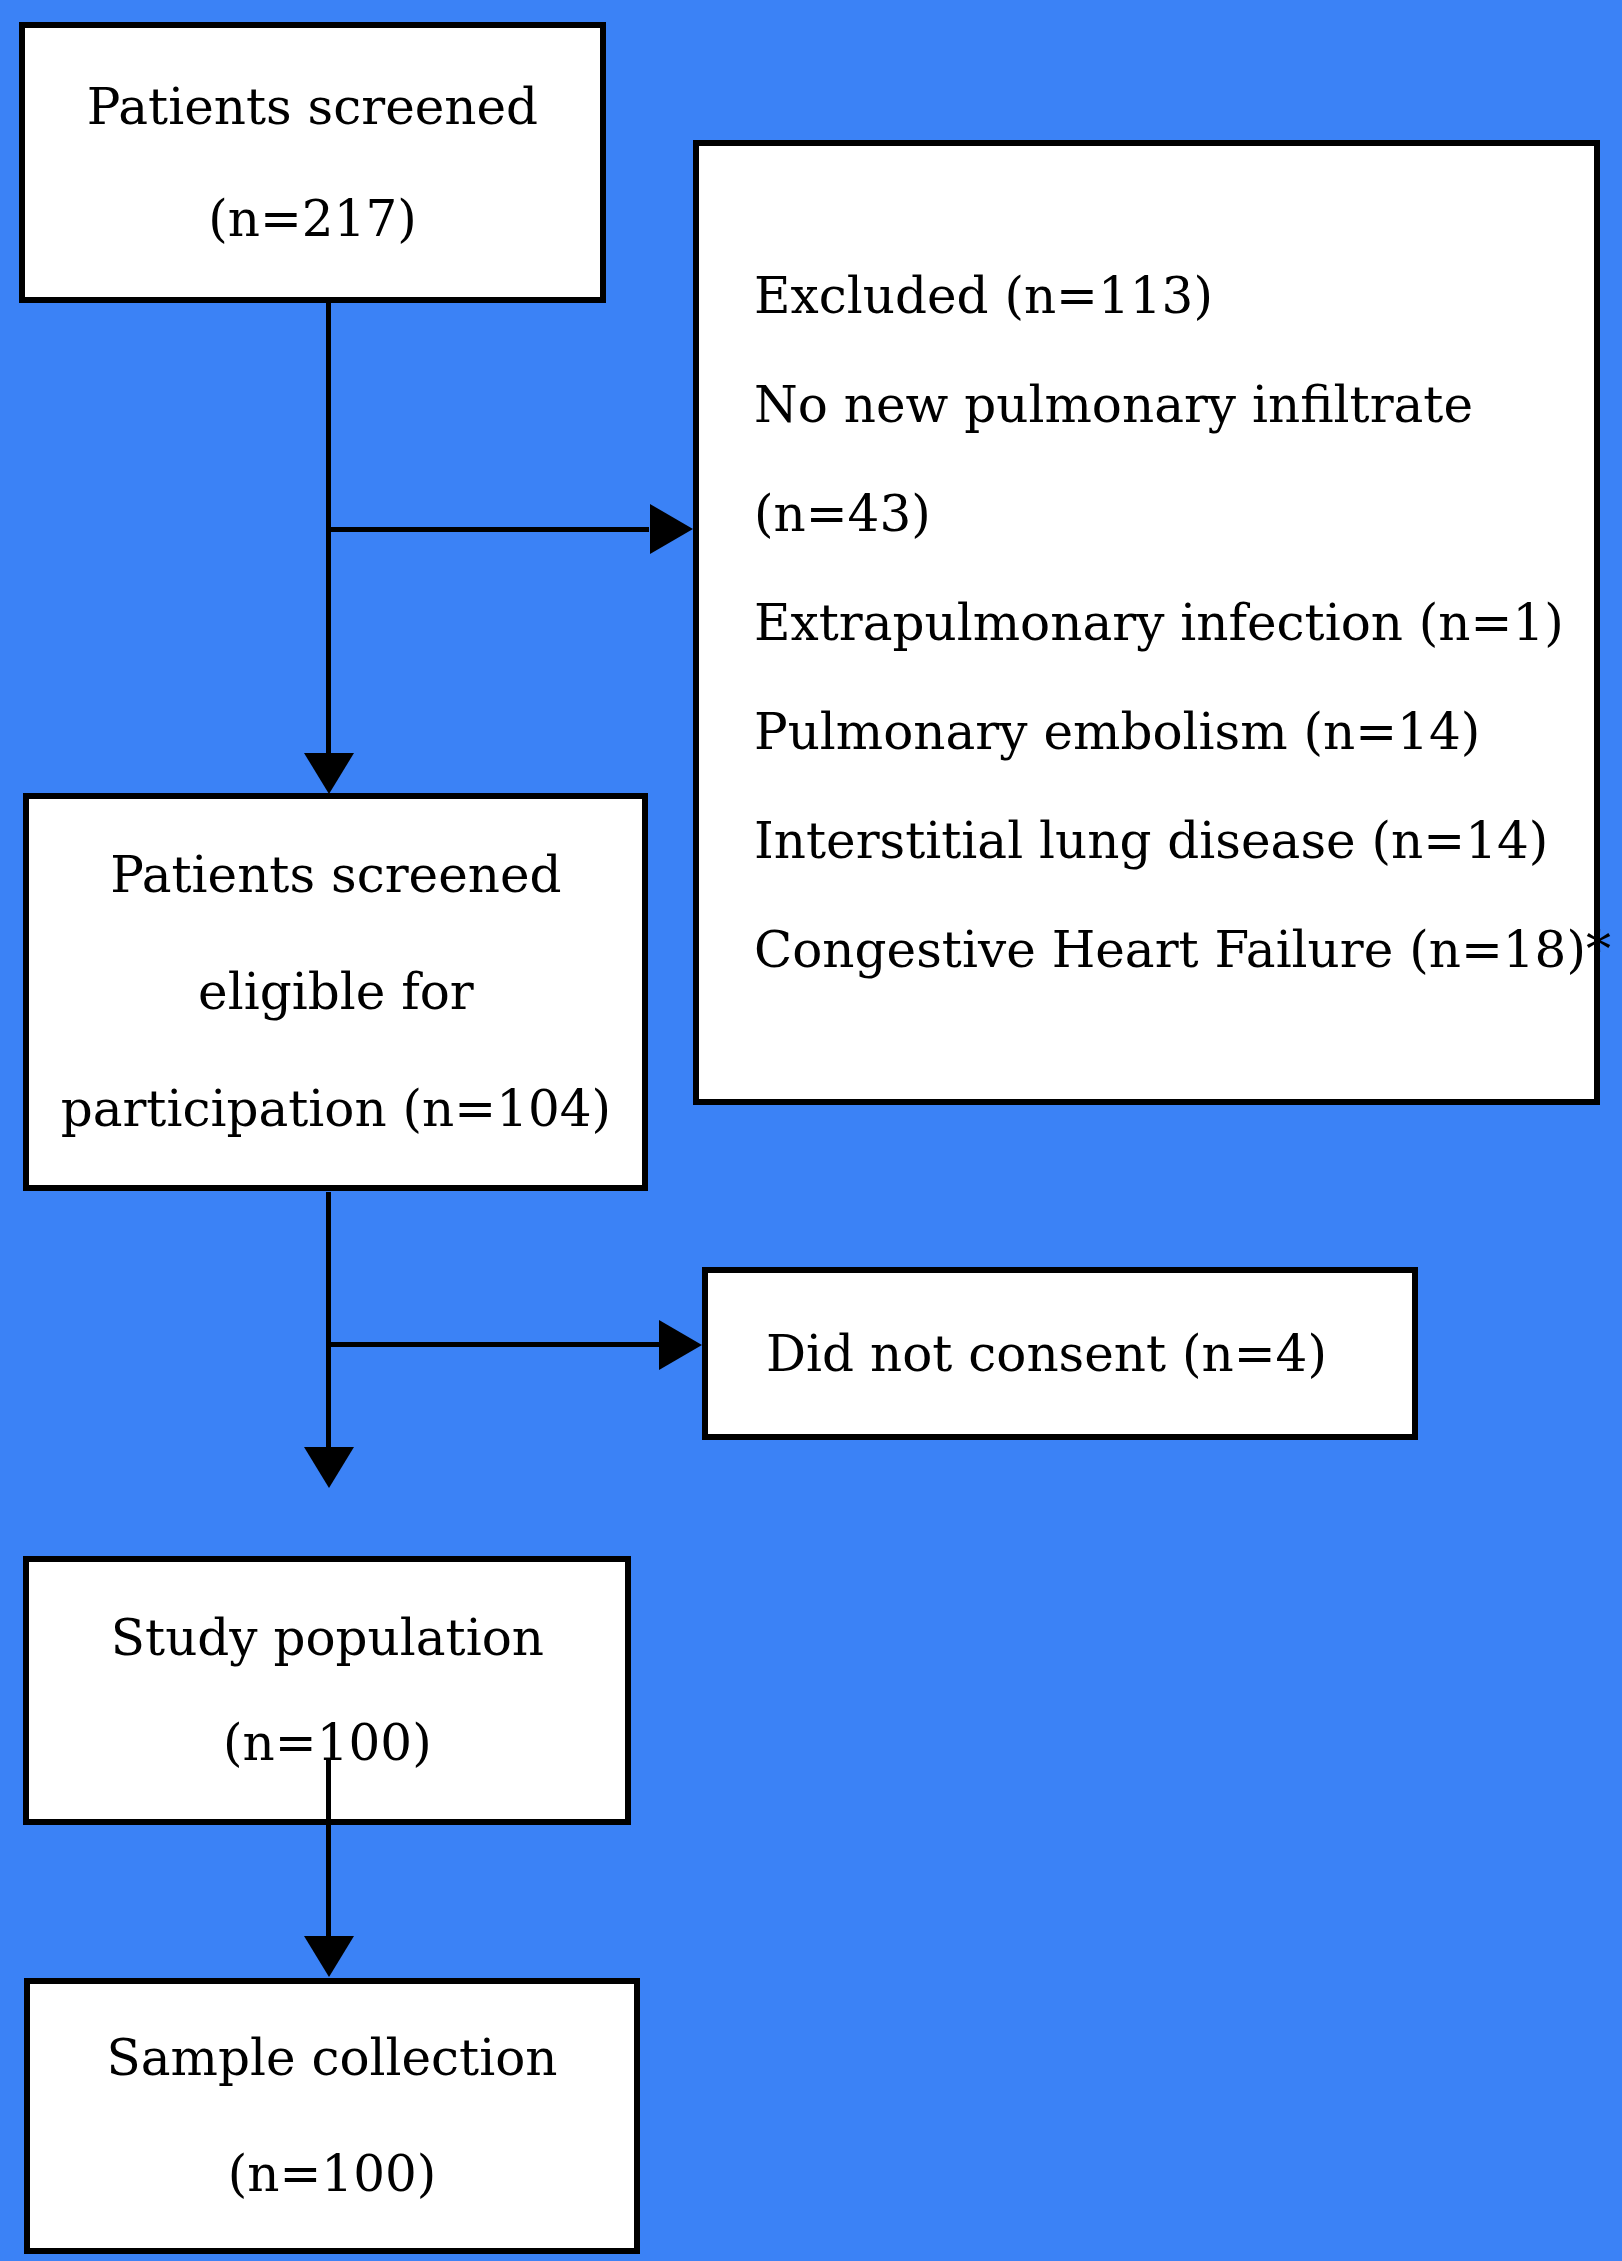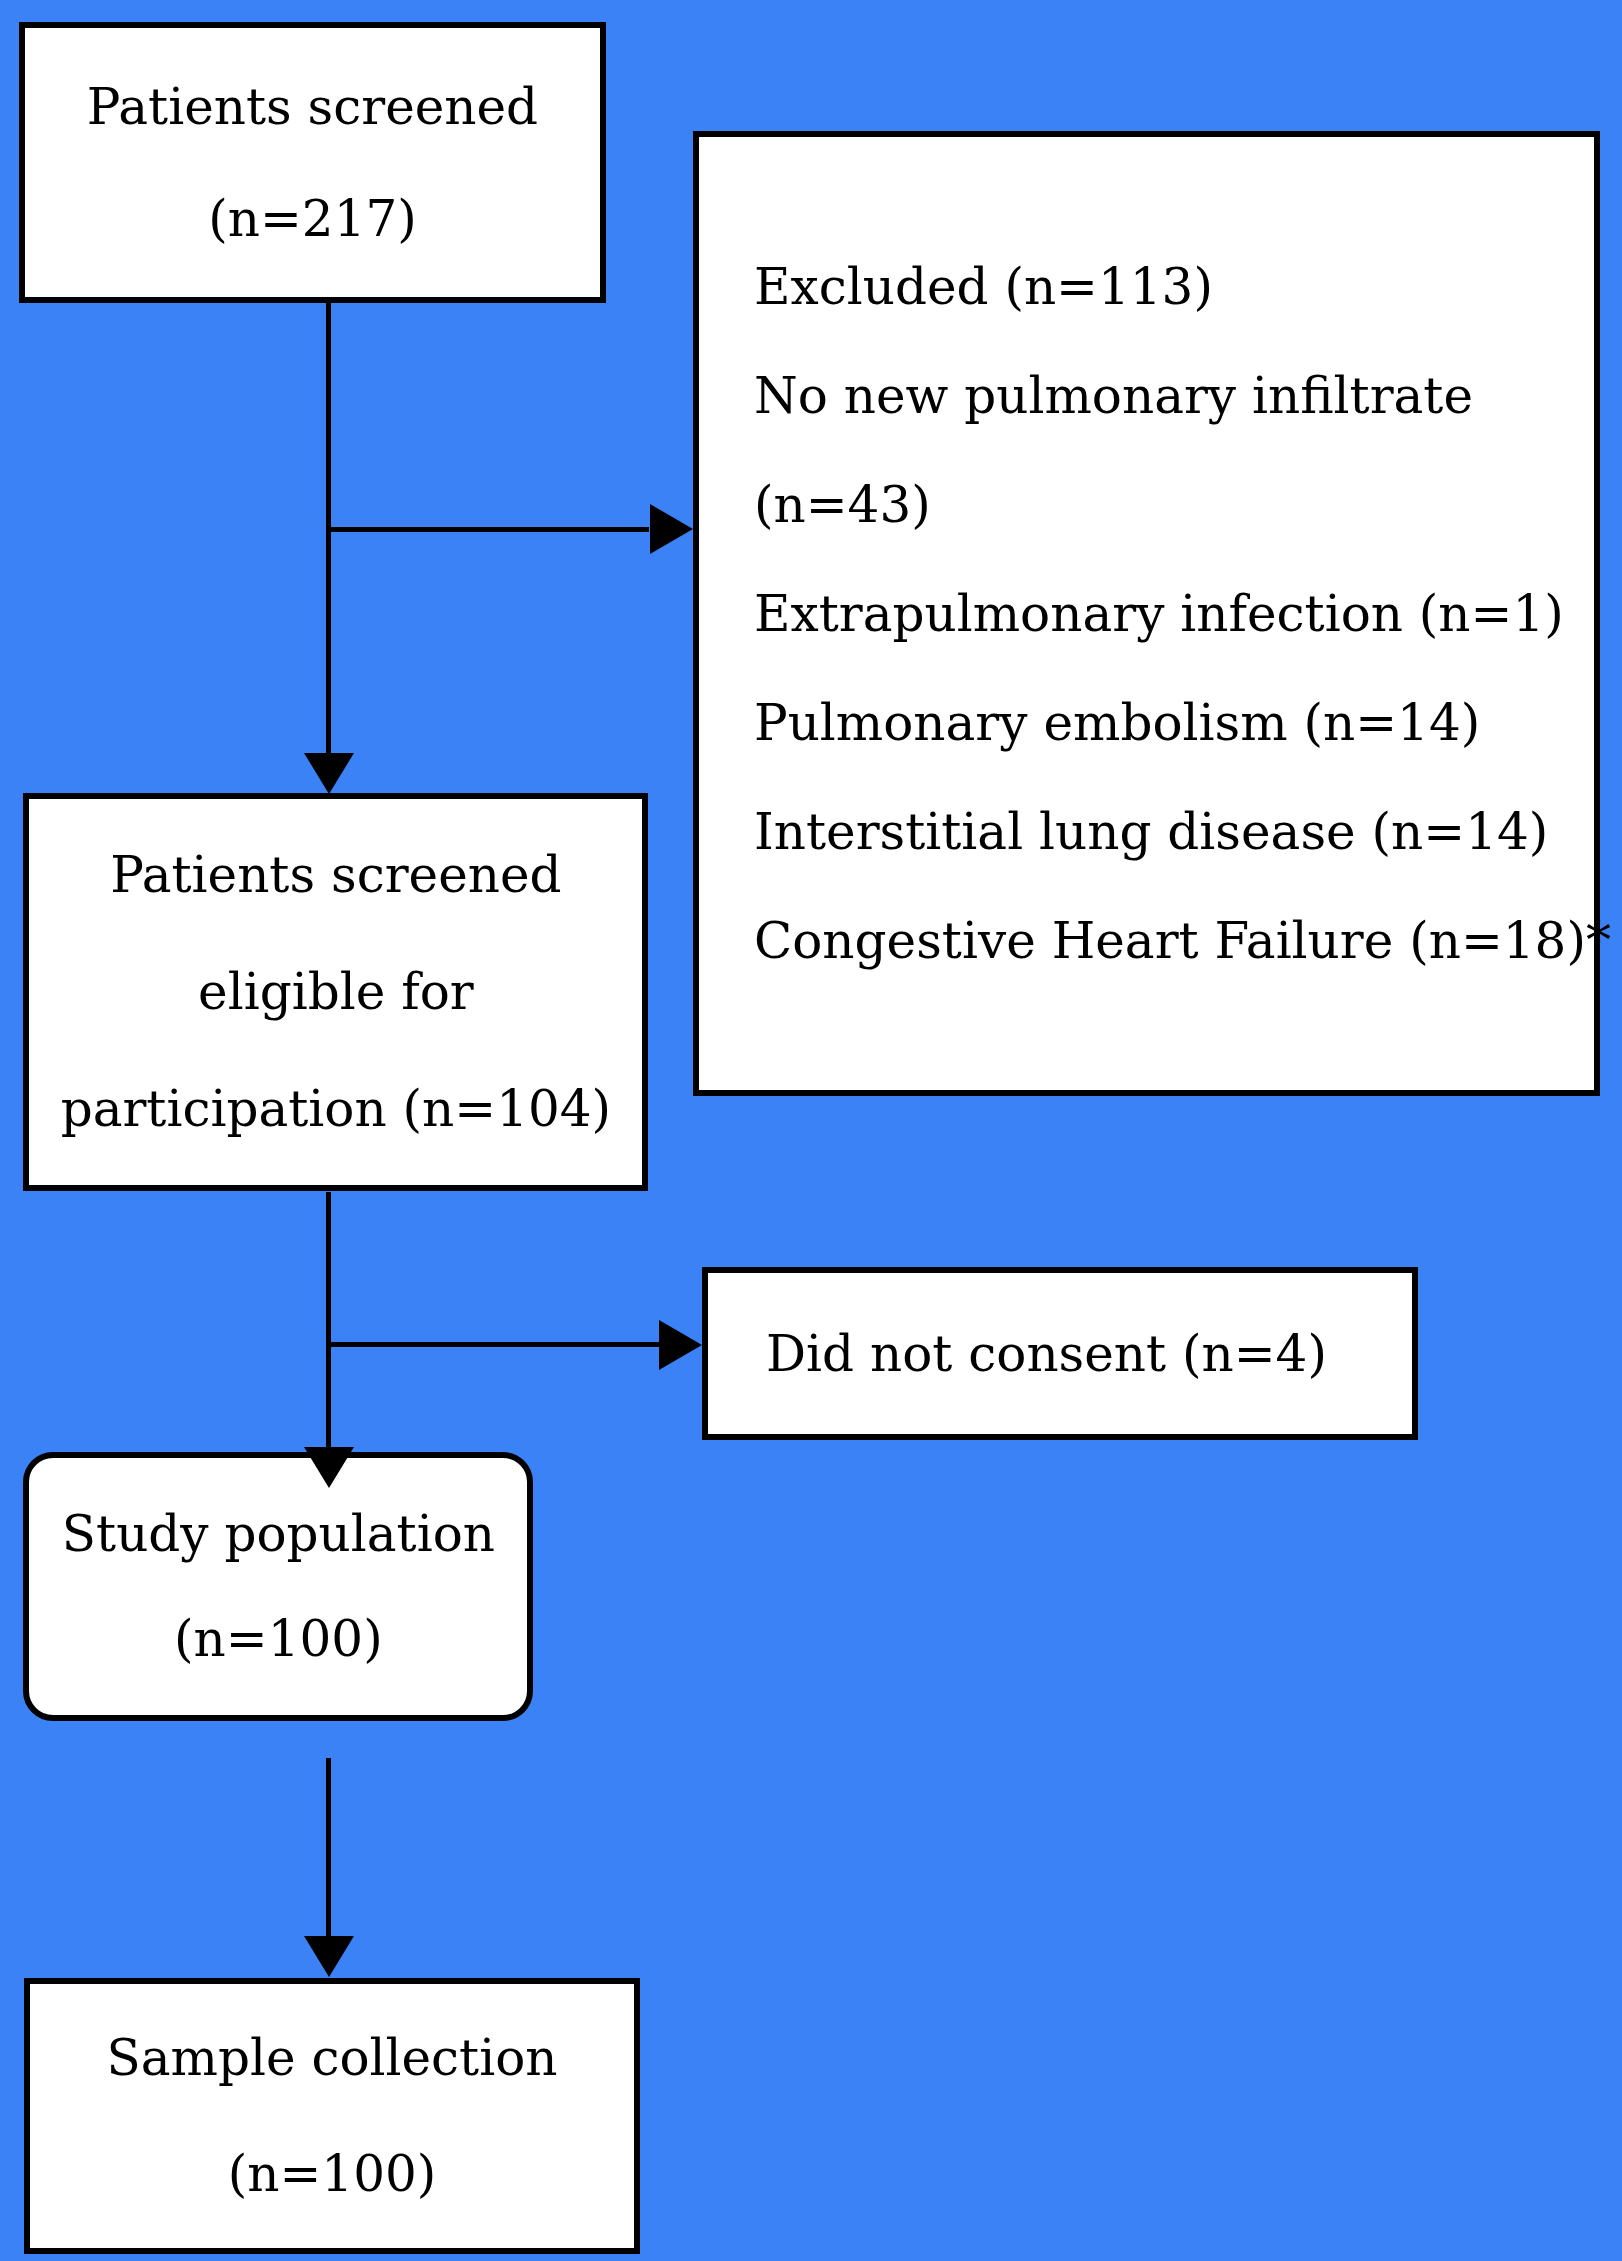--- a/index.html
+++ b/index.html
@@ -20,24 +20,24 @@
     display: flex;
     flex-direction: column;
     justify-content: center;
     align-items: center;
     font-size: 50px;
     line-height: 50px;
     white-space: nowrap;
   }
   .box.left-align { align-items: flex-start; }
   .box-screened    { left: 19px;  top: 22px;   width: 587px;  height: 281px; row-gap: 62px; }
-  .box-excluded    { left: 693px; top: 131px;  width: 907px; height: 965px; row-gap: 59px; padding-left: 55px; }
+  .box-excluded    { left: 693px; top: 140px;  width: 907px; height: 965px; row-gap: 59px; padding-left: 55px; }
   .box-eligible    { left: 23.4px;  top: 793px; width: 625px;  height: 398px; row-gap: 67px; }
   .box-consent     { left: 702px; top: 1267px; width: 716px;  height: 173px; padding-left: 58px; }
-  .box-study       { left: 23.4px;  top: 1452px; width: 510px;  height: 269px; row-gap: 55px; border-radius: 30px; }
+  .box-study       { left: 23.4px;  top: 1556px; width: 608px;  height: 269px; row-gap: 55px; }
   .box-sample      { left: 24px;  top: 1978px; width: 616px;  height: 276px; row-gap: 66px; }
 
   .line { position: absolute; background: #000000; }
   .line-v1 { left: 326px; top: 303px;  width: 4.7px;  height: 451px; }
   .line-h1 { left: 326px; top: 527px;  width: 323px; height: 4.7px; }
   .line-v2 { left: 326px; top: 1192px; width: 4.7px;  height: 257px; }
   .line-h2 { left: 326px; top: 1342px; width: 333px; height: 4.7px; }
   .line-v3 { left: 326px; top: 1758px; width: 4.7px;  height: 180px; }
 
   .arrow-down {

